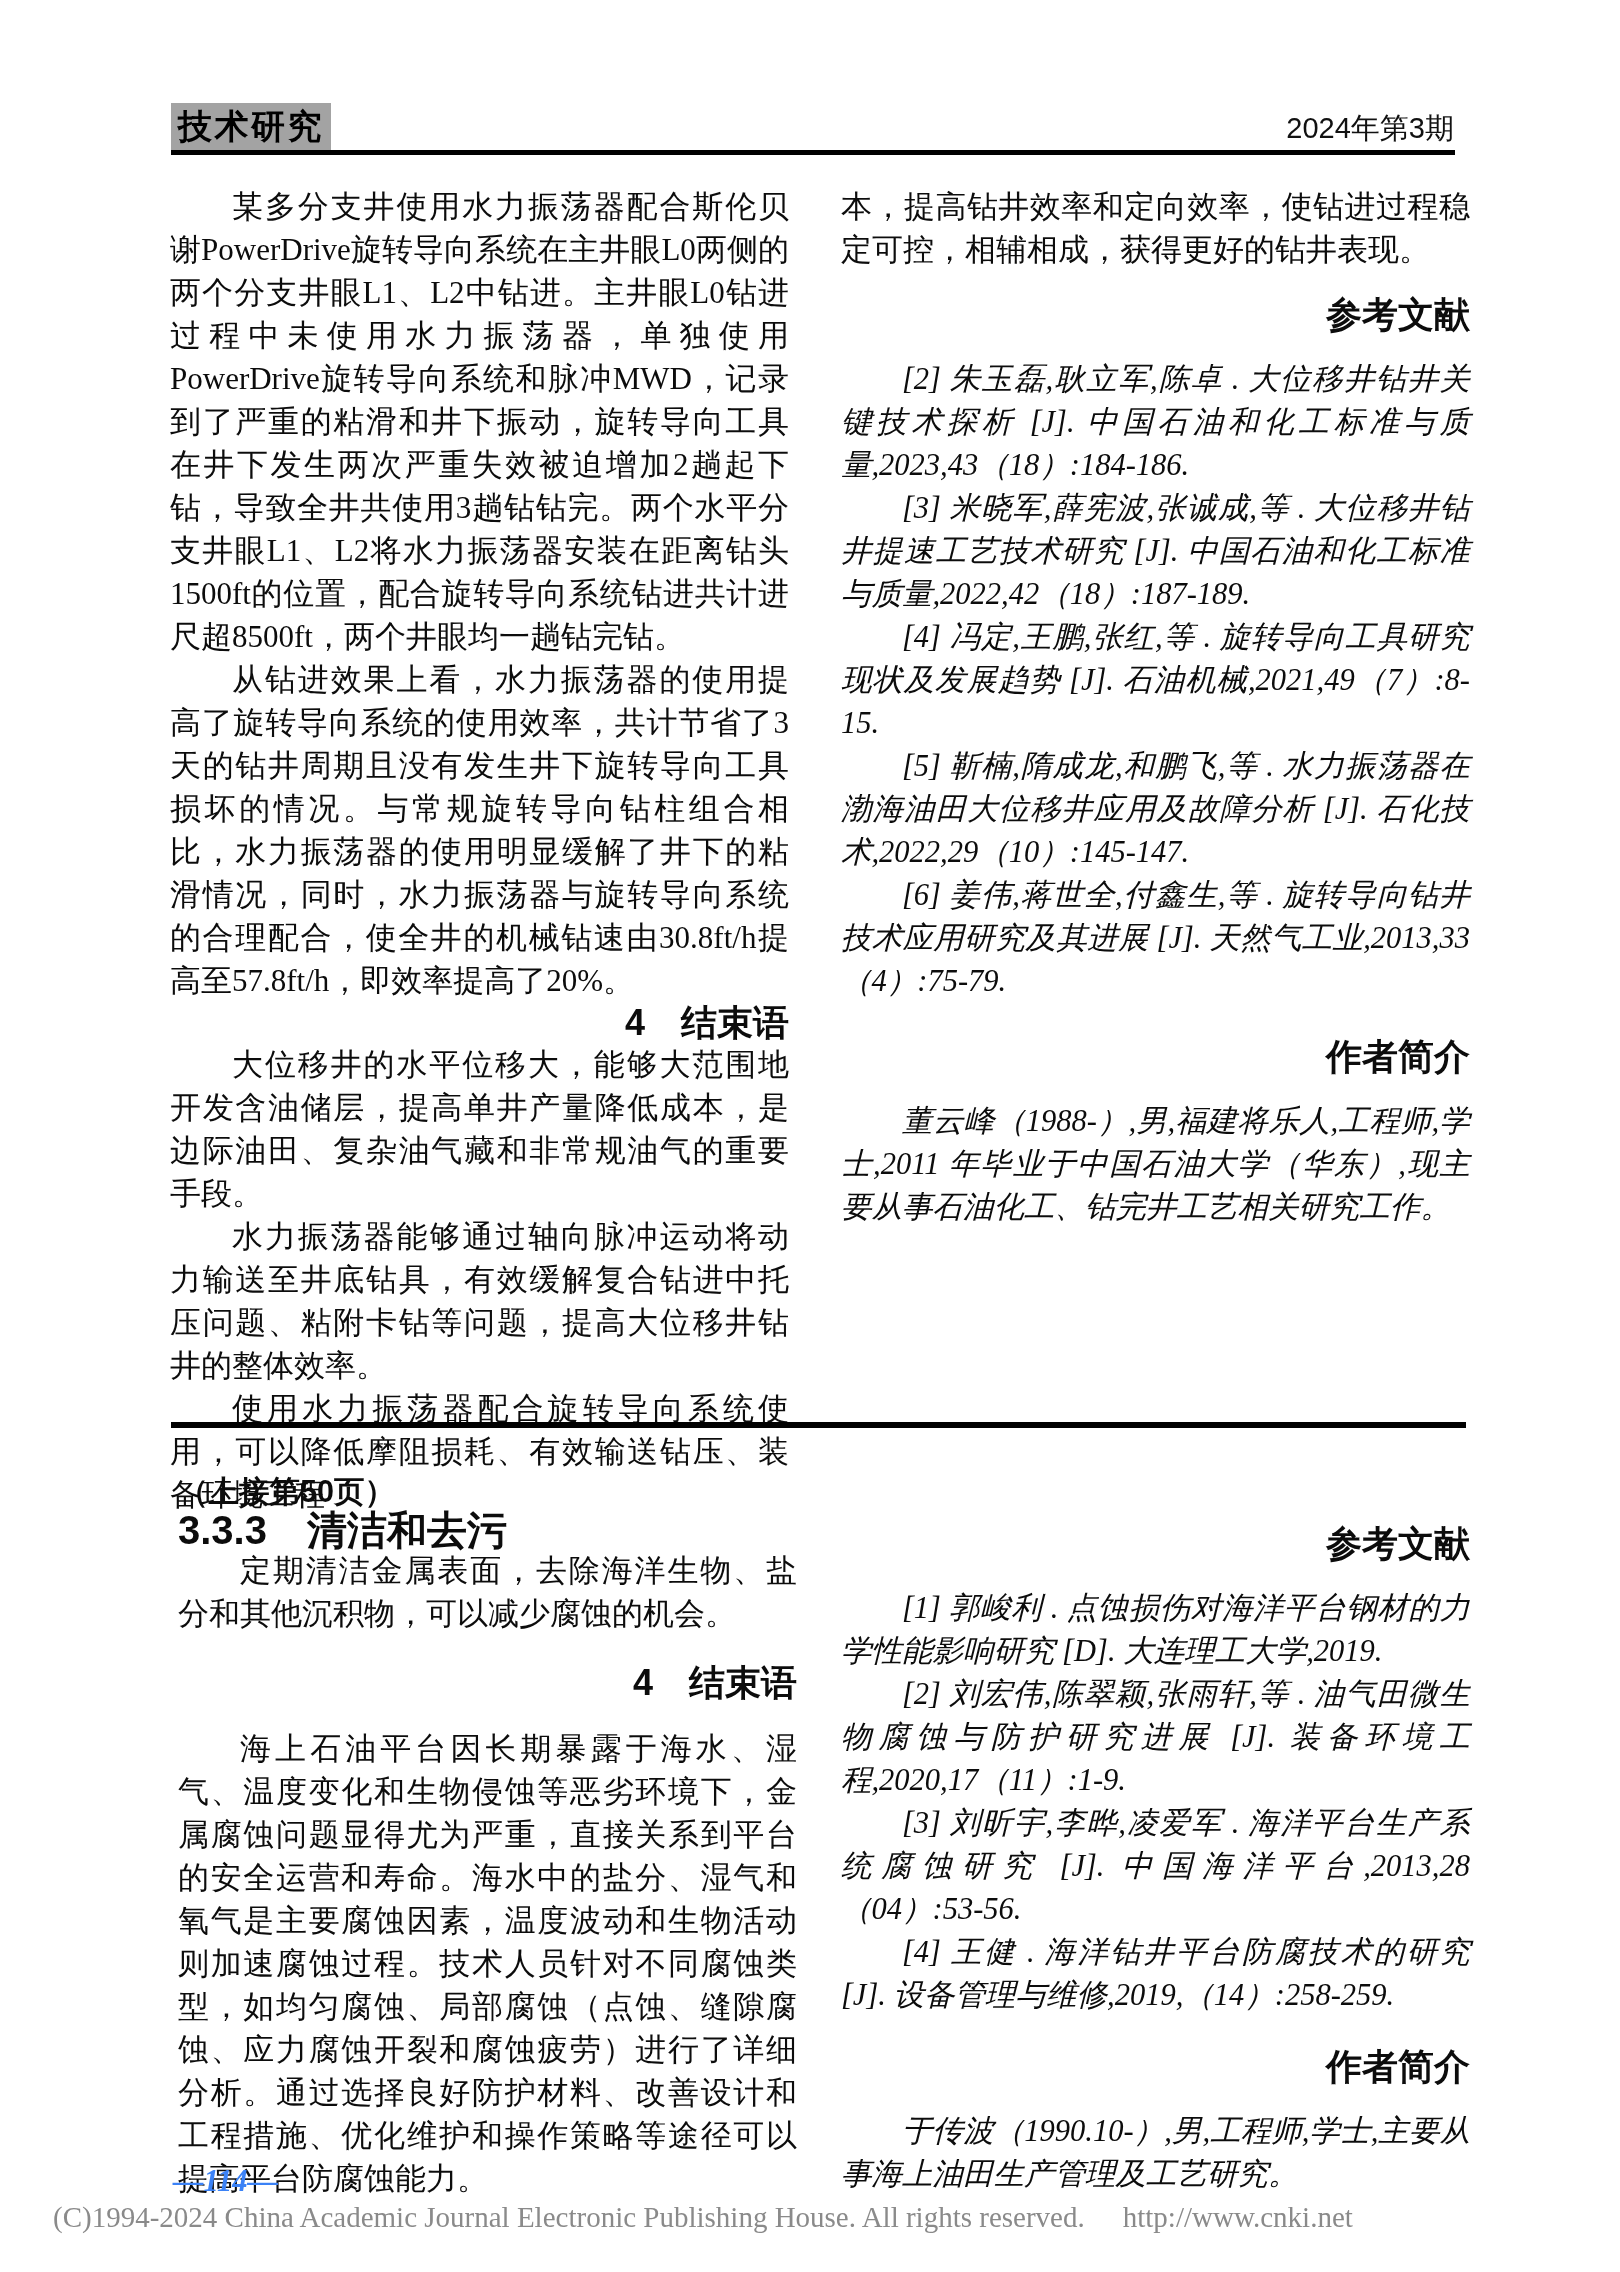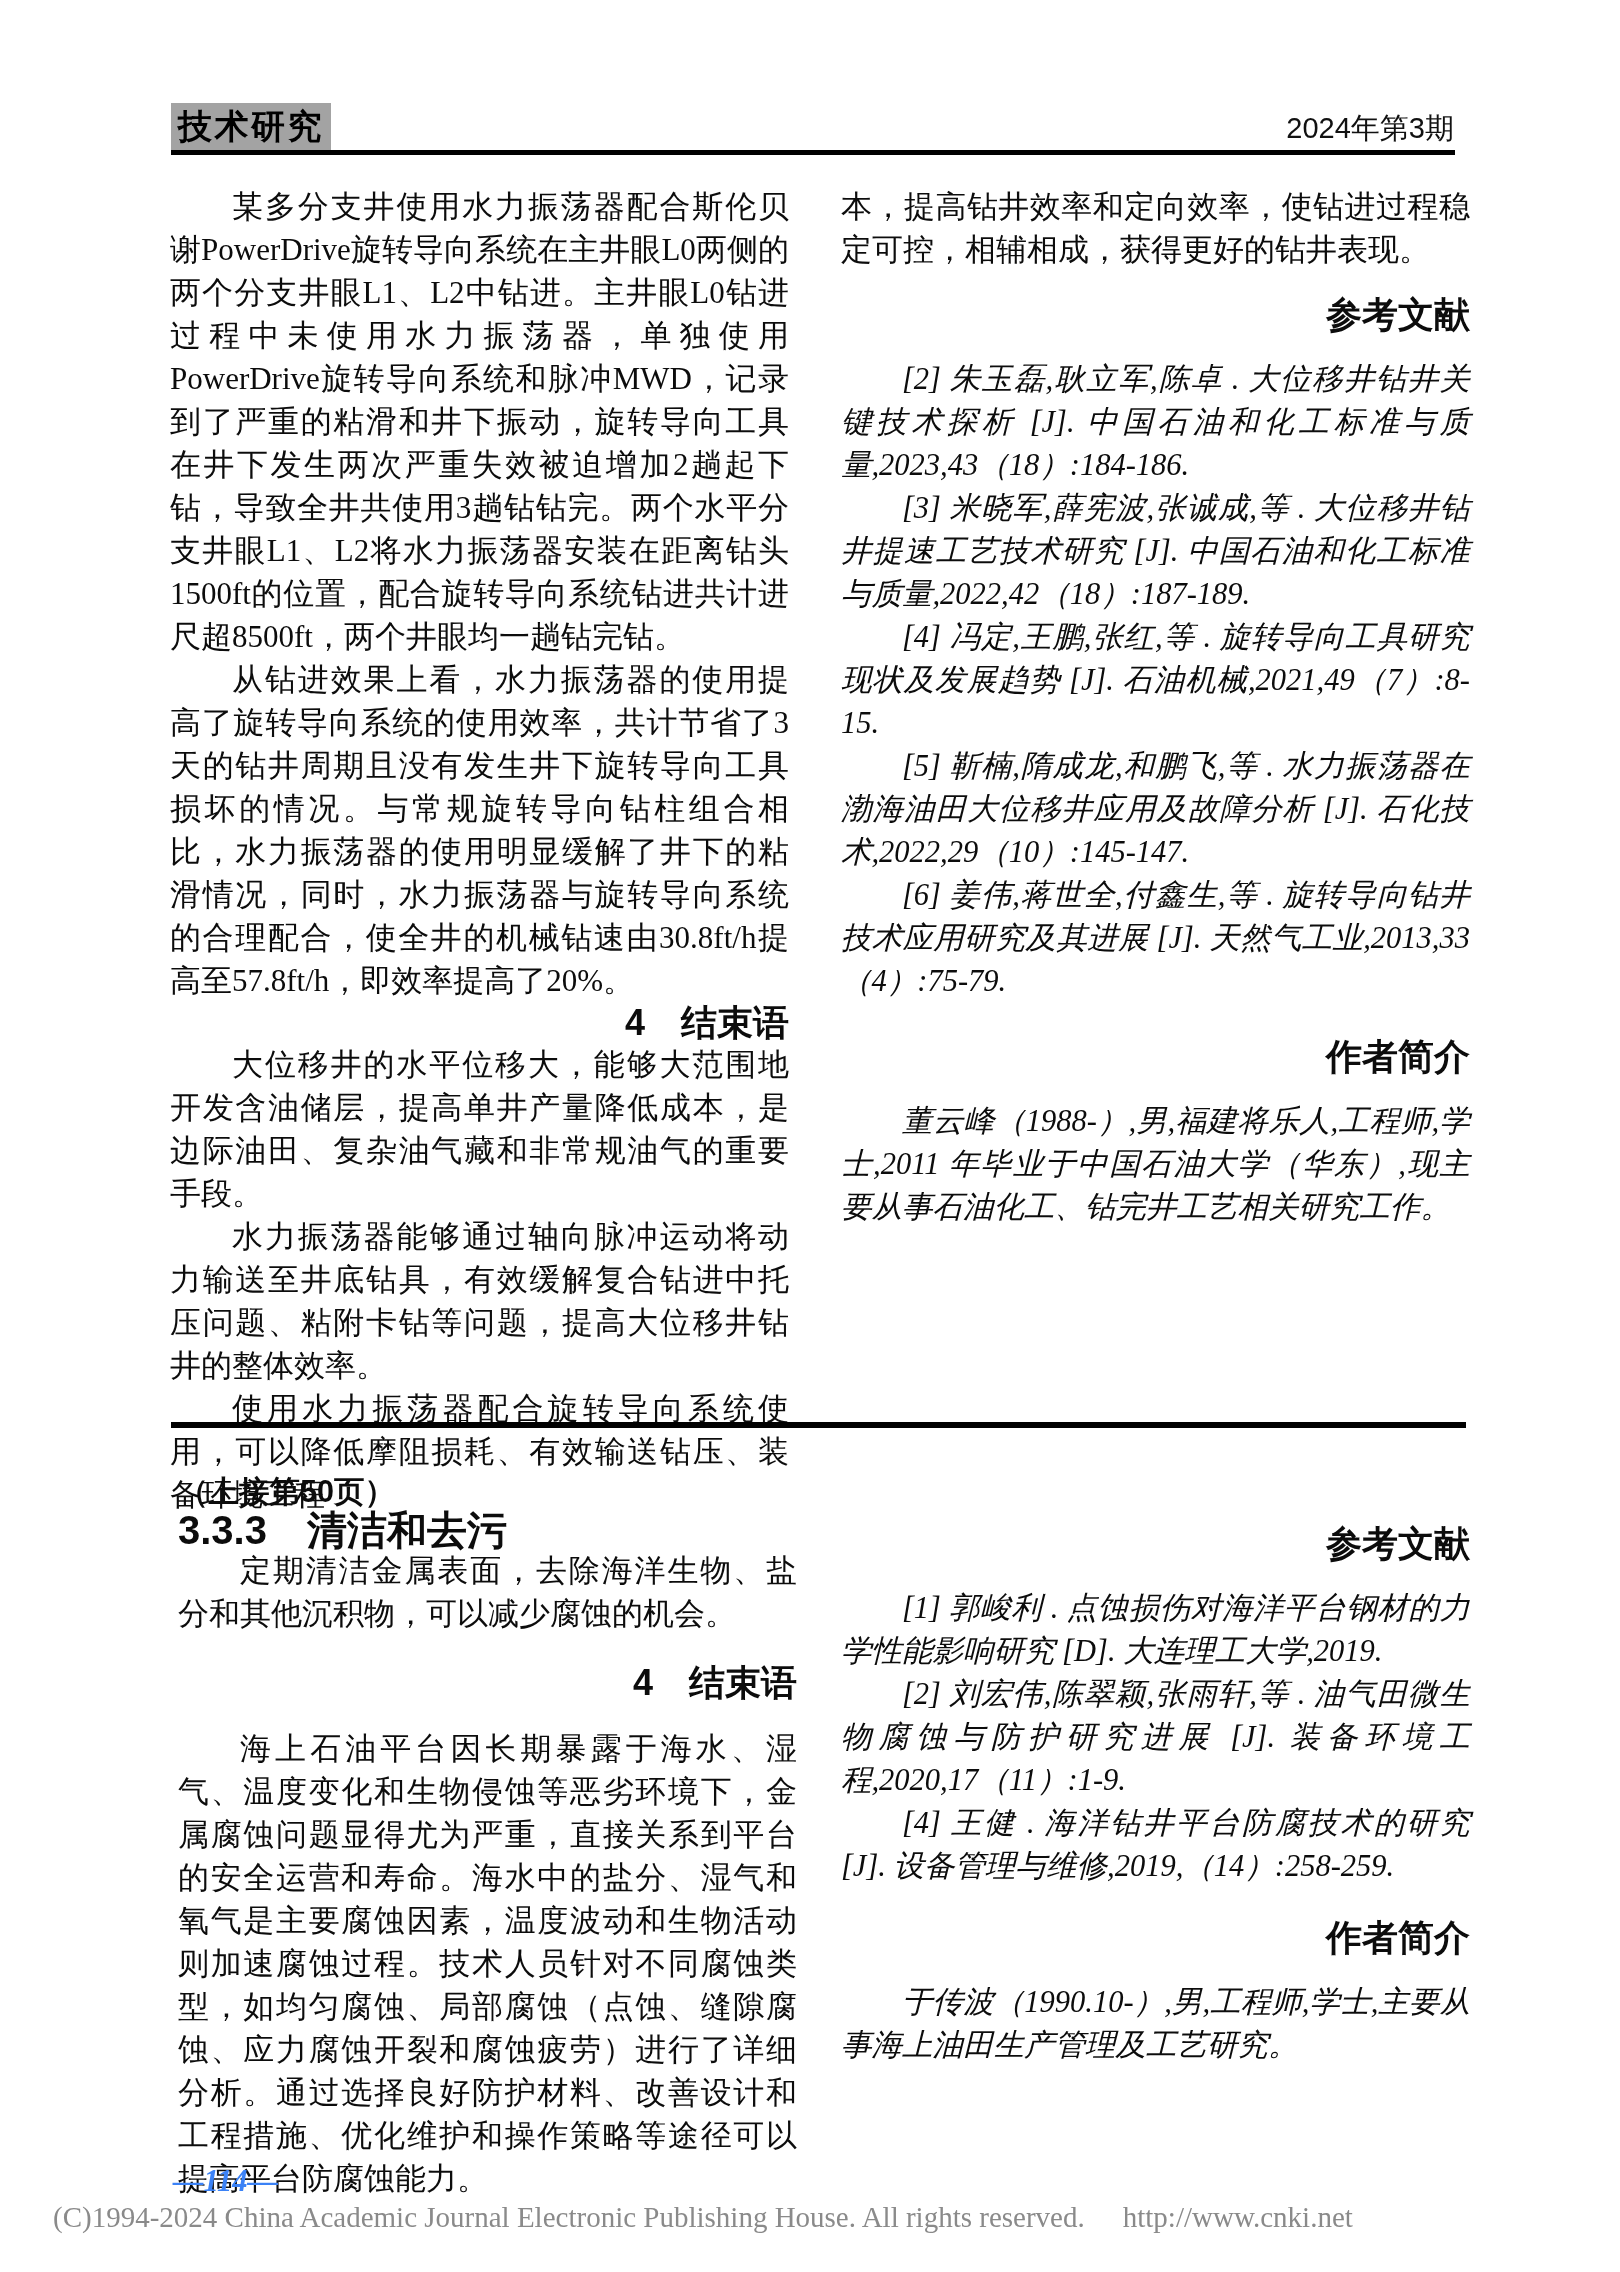--- a/index.html
+++ b/index.html
@@ -156,20 +156,21 @@
     <p class="h-sub">3.3.3　清洁和去污</p>
     <p class="indent">定期清洁金属表面，去除海洋生物、盐分和其他沉积物，可以减少腐蚀的机会。</p>
     <p class="h-big lower-conclusion">4　结束语</p>
     <p class="indent">海上石油平台因长期暴露于海水、湿气、温度变化和生物侵蚀等恶劣环境下，金属腐蚀问题显得尤为严重，直接关系到平台的安全运营和寿命。海水中的盐分、湿气和氧气是主要腐蚀因素，温度波动和生物活动则加速腐蚀过程。技术人员针对不同腐蚀类型，如均匀腐蚀、局部腐蚀（点蚀、缝隙腐蚀、应力腐蚀开裂和腐蚀疲劳）进行了详细分析。通过选择良好防护材料、改善设计和工程措施、优化维护和操作策略等途径可以提高平台防腐蚀能力。</p>
   </div>
 
   <div class="col" id="a2-right">
     <p class="h-big first">参考文献</p>
     <p class="kai indent">[1] 郭峻利 . 点蚀损伤对海洋平台钢材的力学性能影响研究 [D]. 大连理工大学,2019.</p>
     <p class="kai indent">[2] 刘宏伟,陈翠颖,张雨轩,等 . 油气田微生物腐蚀与防护研究进展 [J]. 装备环境工程,2020,17（11）:1-9.</p>
+    <p class="kai indent">[3] 刘昕宇,李晔,凌爱军 . 海洋平台生产系统腐蚀研究 [J]. 中国海洋平台,2013,28（04）:53-56.</p>
     <p class="kai indent">[4] 王健 . 海洋钻井平台防腐技术的研究 [J]. 设备管理与维修,2019,（14）:258-259.</p>
     <p class="h-big author-h">作者简介</p>
     <p class="kai indent">于传波（1990.10-）,男,工程师,学士,主要从事海上油田生产管理及工艺研究。</p>
   </div>
 
   <div class="page-number">—114—</div>
   <div class="copyright-line">
     <span>(C)1994-2024 China Academic Journal Electronic Publishing House. All rights reserved.</span><span class="gap"></span><span>http://www.cnki.net</span>
   </div>
 

